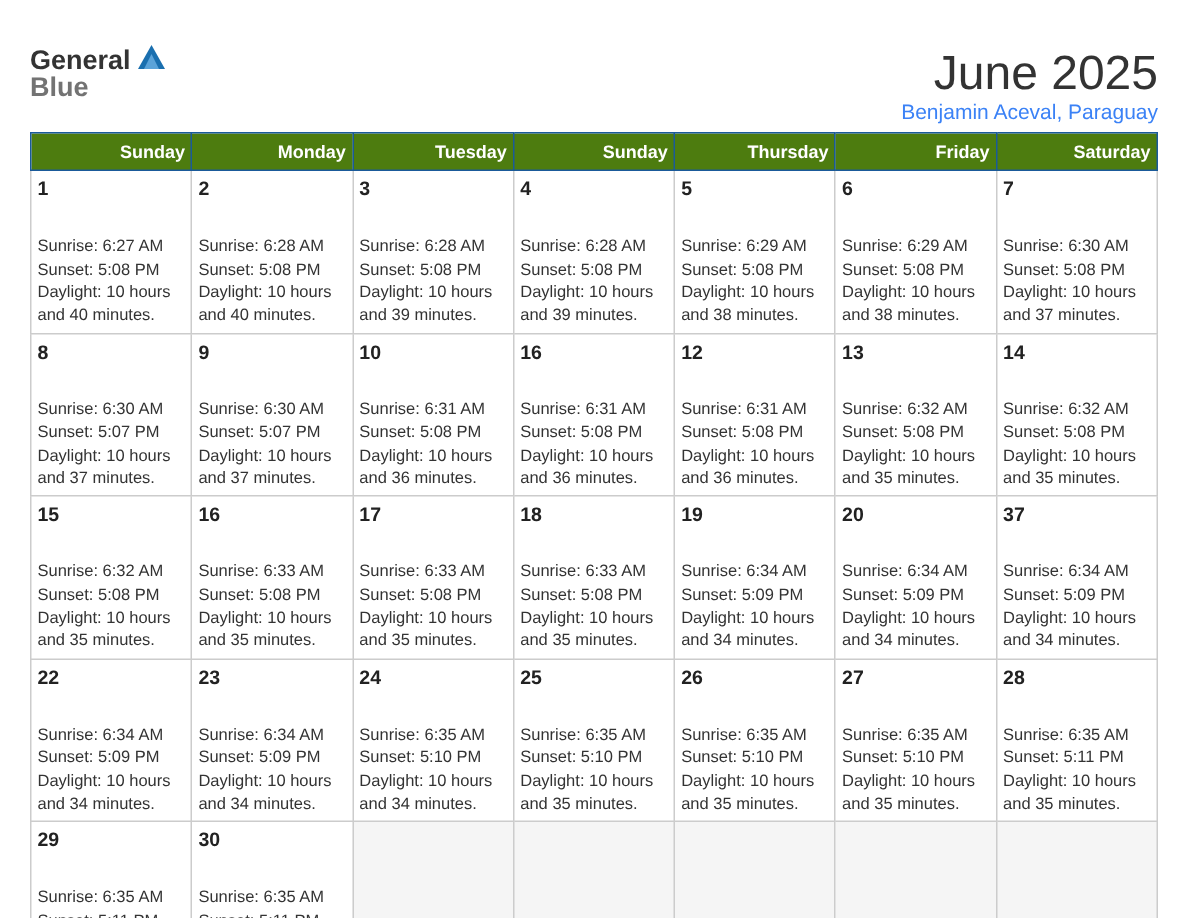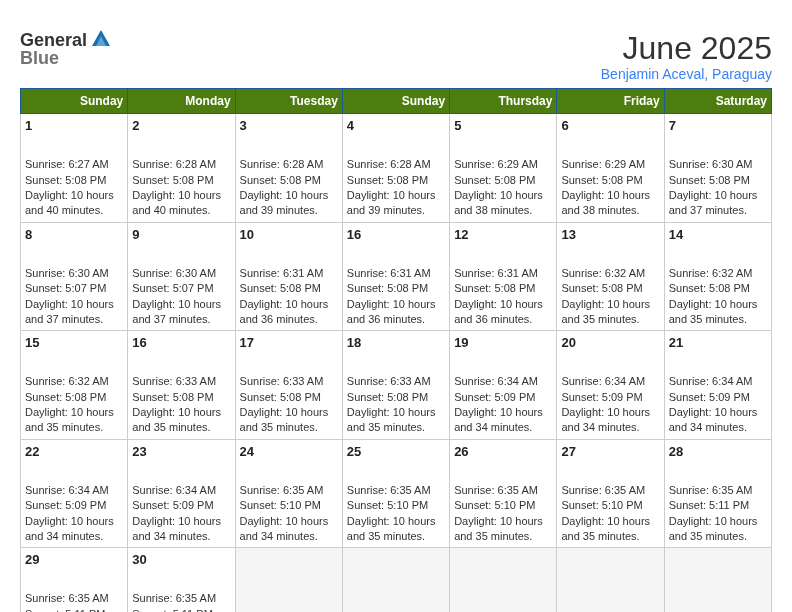--- a/index.html
+++ b/index.html
@@ -268,21 +268,21 @@
 and 34 minutes.</div>
           </td>
           <td>
             <span class="day-number">20</span>
             <div class="day-info" style="white-space: pre-line;">Sunrise: 6:34 AM
 Sunset: 5:09 PM
 Daylight: 10 hours
 and 34 minutes.</div>
           </td>
           <td>
-            <span class="day-number">21</span>
+            <span class="day-number">37</span>
             <div class="day-info" style="white-space: pre-line;">Sunrise: 6:34 AM
 Sunset: 5:09 PM
 Daylight: 10 hours
 and 34 minutes.</div>
           </td>
         </tr>
         <tr>
           <td>
             <span class="day-number">22</span>
             <div class="day-info" style="white-space: pre-line;">Sunrise: 6:34 AM

